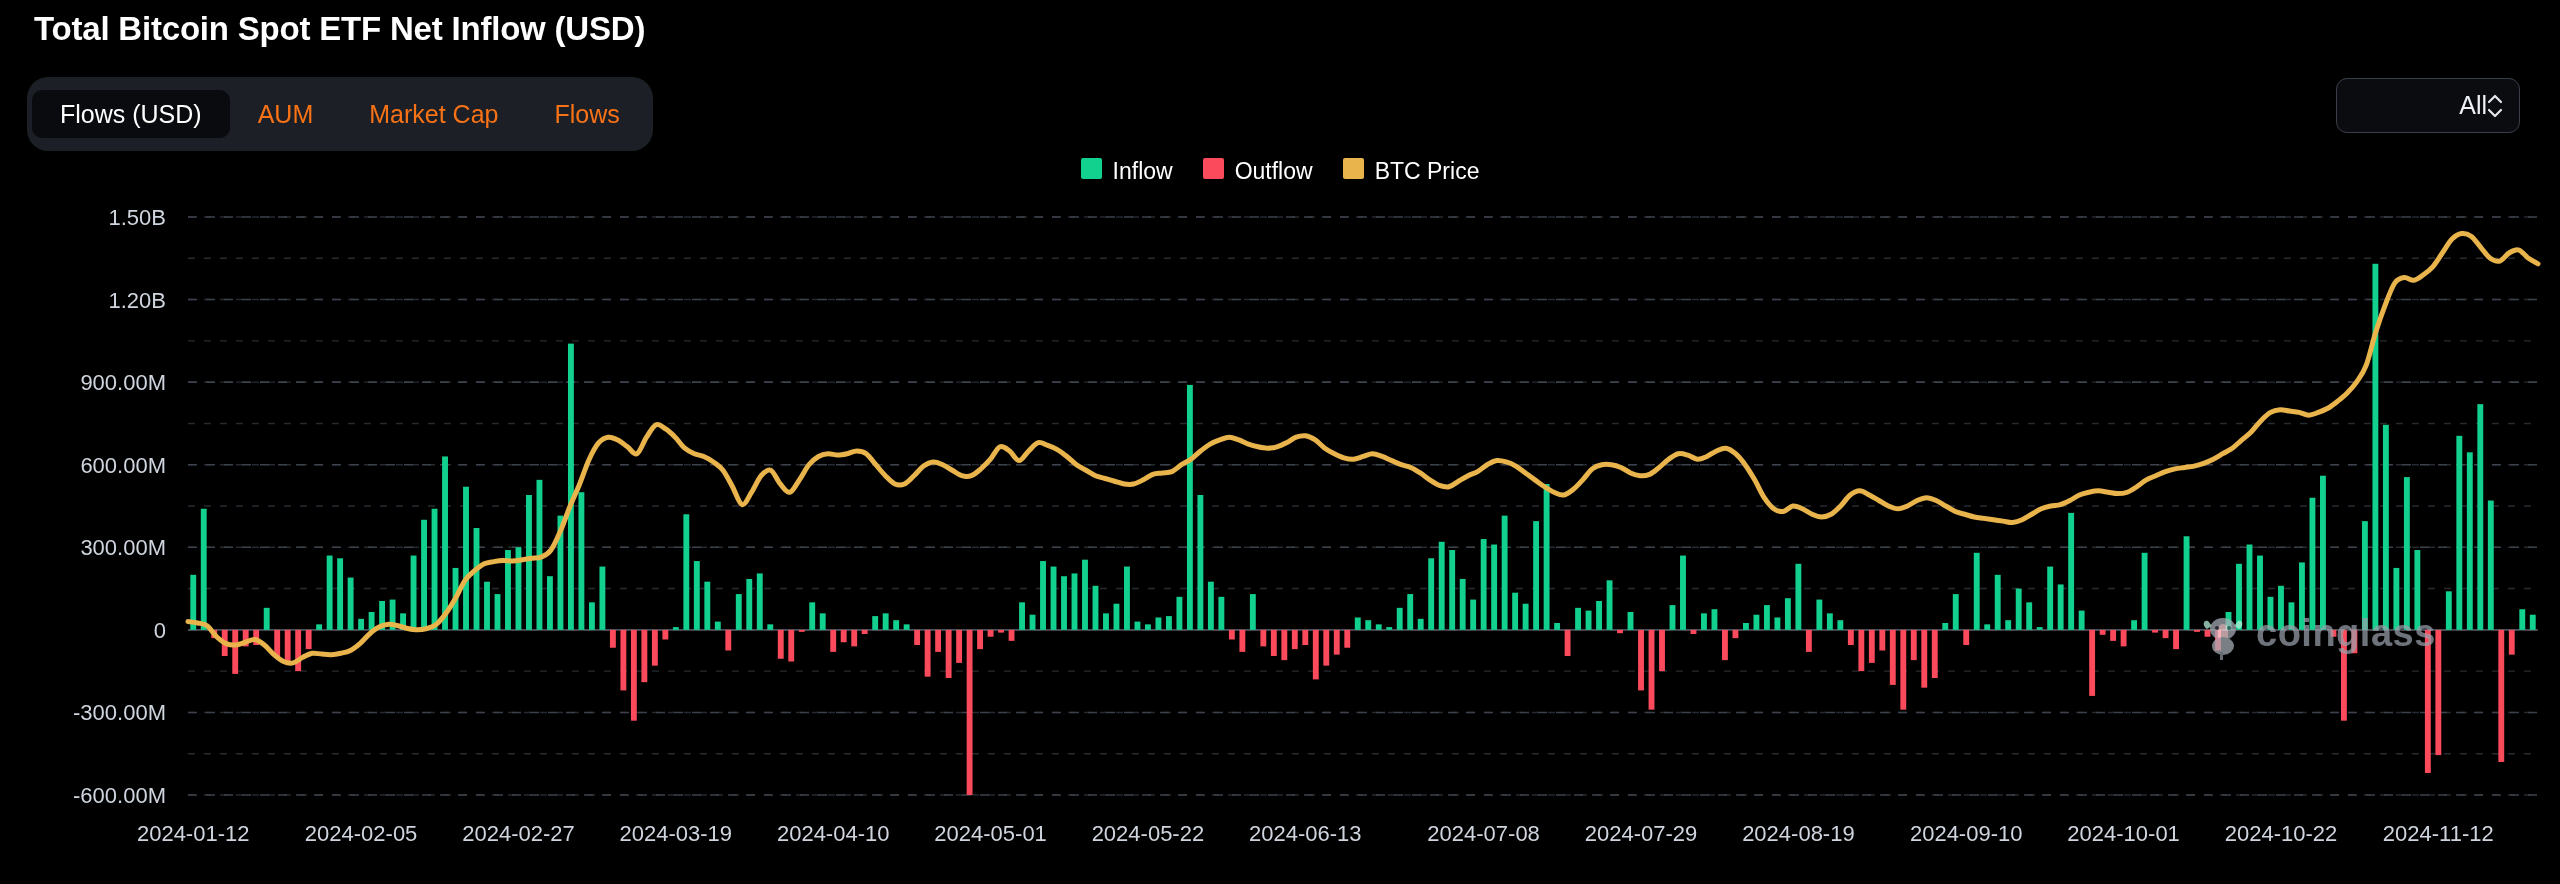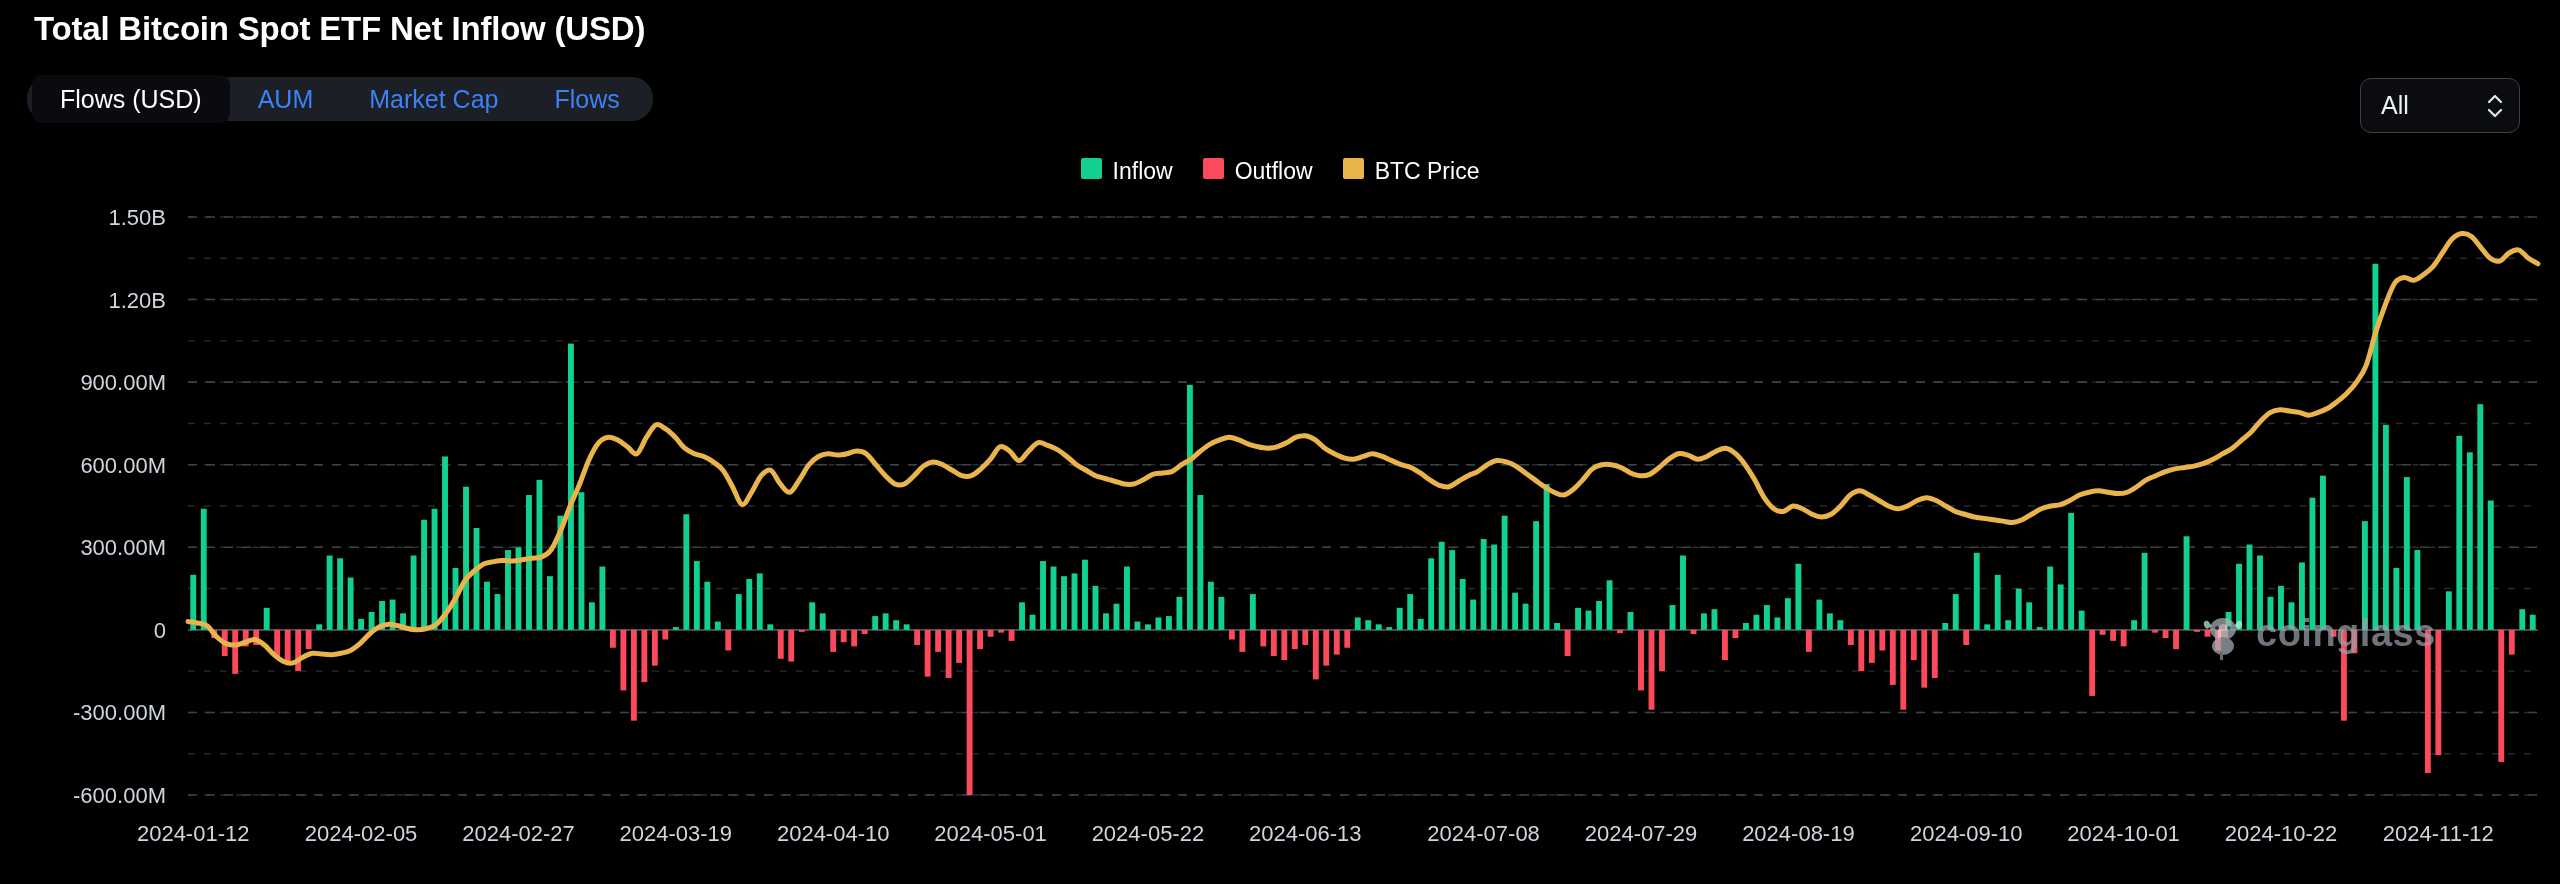--- a/index.html
+++ b/index.html
@@ -15,36 +15,36 @@
     position:absolute;left:34px;top:10px;
     font-size:33px;font-weight:700;letter-spacing:-0.2px;color:#ffffff;
     white-space:nowrap;
   }
 
   
   .tabbar{
     position:absolute;left:27px;top:77px;
     display:flex;align-items:center;
     background:#1c1f26;border-radius:21px;padding:5px;
-    height:44px;box-sizing:border-box;
+    height:74px;box-sizing:border-box;
   }
   .tab{
     display:flex;align-items:center;justify-content:center;
     height:48px;padding:0 28px;border-radius:10px;
-    font-size:25px;color:#3b82f6;white-space:nowrap;cursor:pointer;
+    font-size:25px;color:#f97316;white-space:nowrap;cursor:pointer;
     user-select:none;
   }
   .tab.active{background:#090b0f;color:#ffffff;}
 
   
   .select{
     position:absolute;right:40px;top:78px;
-    width:160px;height:55px;box-sizing:border-box;
+    width:184px;height:55px;box-sizing:border-box;
     border:1px solid #3a3f4a;border-radius:11px;background:#0a0c10;
-    display:flex;align-items:center;justify-content:space-between;
+    display:flex;align-items:center;justify-content:flex-end;
     padding:0 16px 0 20px;cursor:pointer;
   }
   .select .sel-val{font-size:25px;color:#eef1f6;}
   .stepper{display:flex;flex-direction:column;gap:4px;align-items:center;}
   .stepper svg{display:block;}
 
   
   .legend{
     position:absolute;left:0;right:0;top:158px;
     display:flex;justify-content:center;align-items:center;gap:30px;

